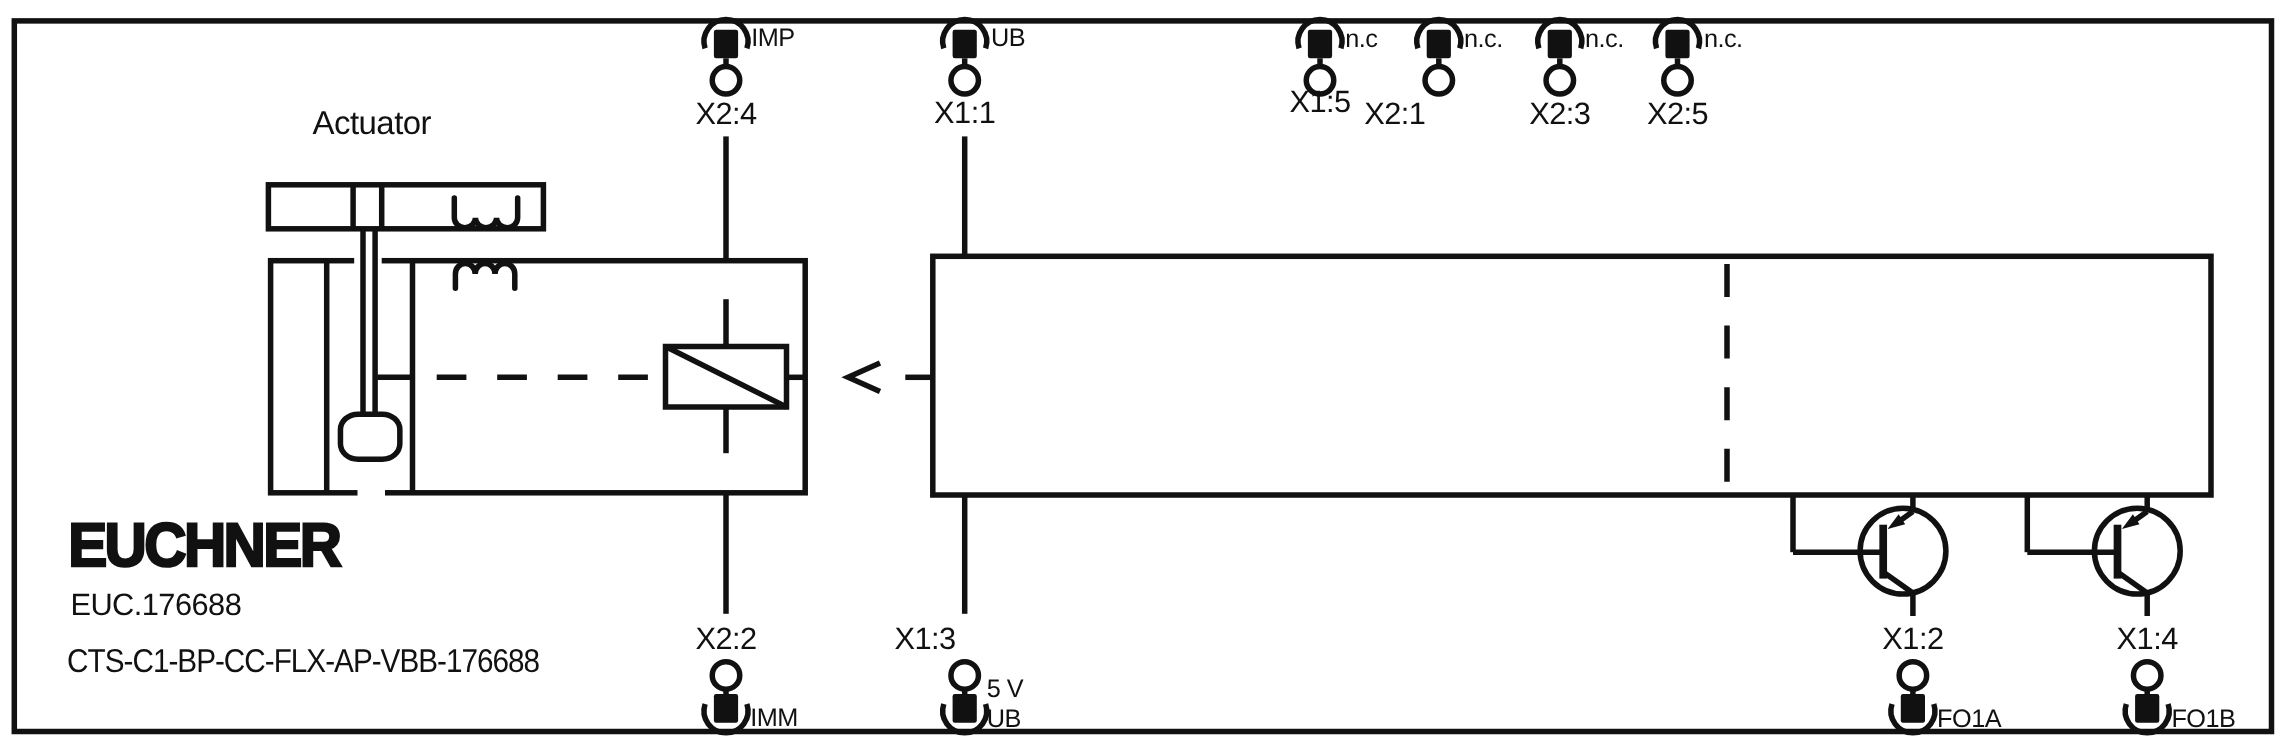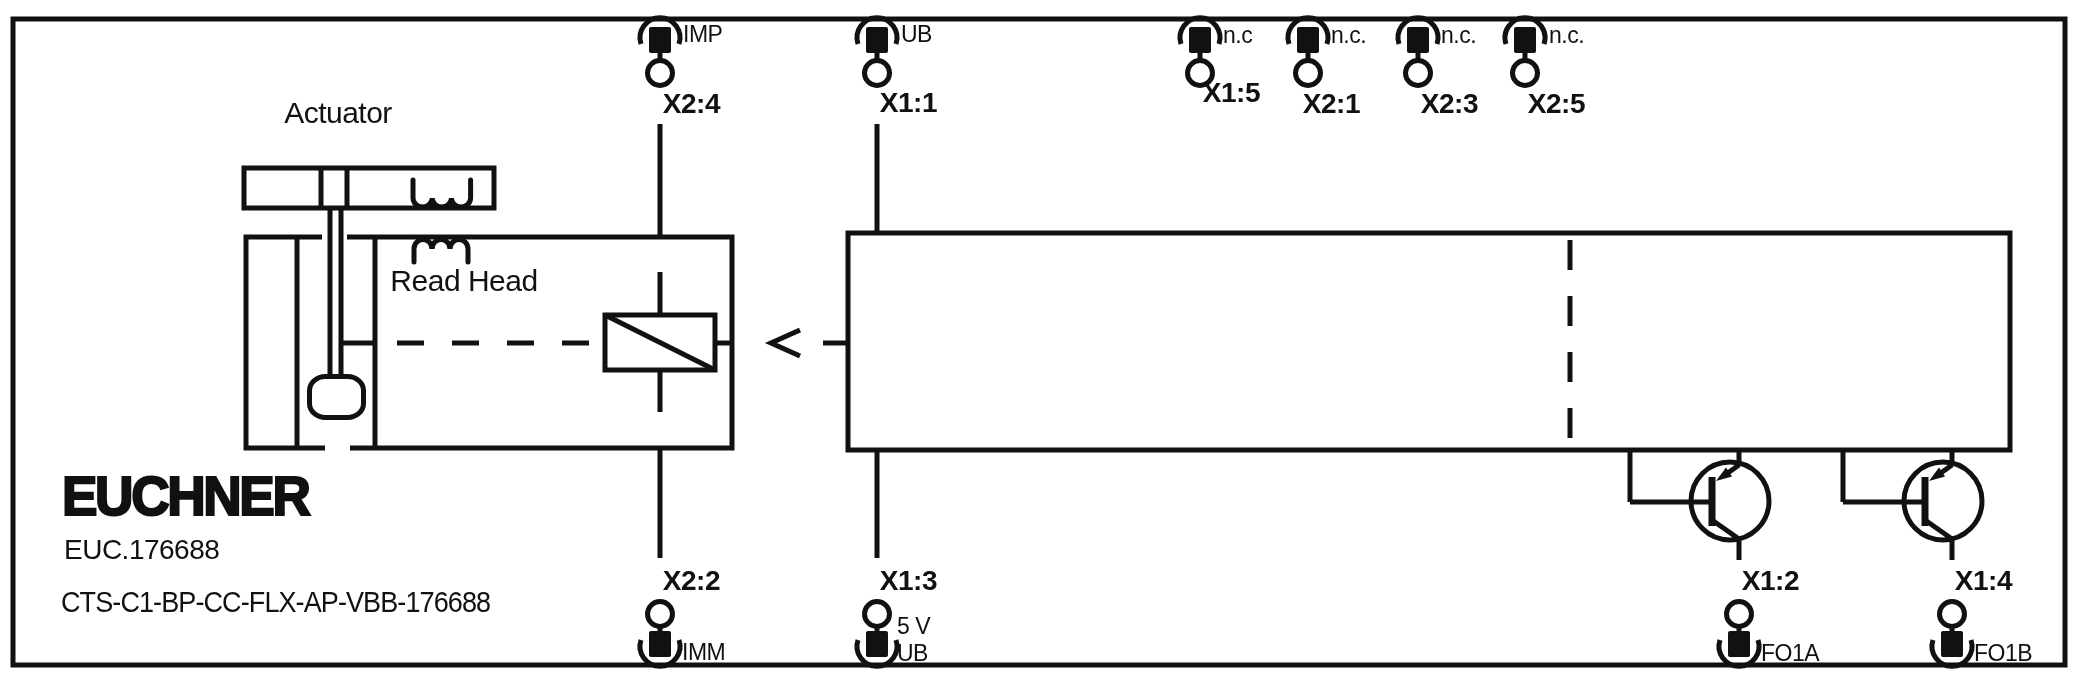--- a/index.html
+++ b/index.html
@@ -6,21 +6,21 @@
   #stage{
     position:relative;
     width:2082px;height:681px;
     background:#fff;
     font-family:"Liberation Sans","DejaVu Sans",sans-serif;
     color:#111;
     overflow:hidden;
   }
   #lineart{position:absolute;left:0;top:0;width:2082px;height:681px;}
   .lbl{position:absolute;white-space:nowrap;color:#111;letter-spacing:-0.5px;line-height:1.1;}
-  .ctr{width:120px;text-align:right;font-weight:bold;}
+  .ctr{width:120px;text-align:center;}
   .tid{font-size:28px;}
   .sig{font-size:23px;text-align:center;}
   .big{font-size:30px;}
   .wide{width:260px;text-align:center;}
   .logo{
     font-size:56px;font-weight:900;letter-spacing:-2.5px;
     -webkit-text-stroke:2.2px #111;
     transform:scaleX(0.95);transform-origin:left top;
   }
   .pid{font-size:28px;letter-spacing:-0.5px;}
@@ -165,42 +165,41 @@
     </g>
     <g>
       <circle cx="1952" cy="614" r="12.5" fill="#fff"></circle>
         <line x1="1952" y1="626.5" x2="1952" y2="632"></line>
         <rect x="1941" y="631" width="22" height="26" rx="2" fill="#111" stroke="none"></rect>
         <path d="M1933 640 A20 20 0 1 0 1971 640"></path>
     </g>
   </svg>
 
   <div class="lbl big wide" style="left:208px;top:96px">Actuator</div>
-  <div class="lbl big wide" style="left:334px;top:264px">Read Head</div>
 
   <div class="lbl logo" style="left:62px;top:465px">EUCHNER</div>
   <div class="lbl pid" style="left:64px;top:535px">EUC.176688</div>
   <div class="lbl pn" style="left:61px;top:585px">CTS-C1-BP-CC-FLX-AP-VBB-176688</div>
 
   <div class="lbl tid ctr" style="left:600px;top:89px">X2:4</div>
   <div class="lbl tid ctr" style="left:817px;top:88px">X1:1</div>
   <div class="lbl tid ctr" style="left:1140px;top:78px">X1:5</div>
-  <div class="lbl tid ctr" style="left:1240px;top:89px">X2:1</div>
+  <div class="lbl tid ctr" style="left:1208px;top:89px">X2:1</div>
   <div class="lbl tid ctr" style="left:1358px;top:89px">X2:3</div>
   <div class="lbl tid ctr" style="left:1465px;top:89px">X2:5</div>
 
   <div class="lbl sig" style="left:683px;top:22px">IMP</div>
   <div class="lbl sig" style="left:901px;top:22px">UB</div>
   <div class="lbl sig" style="left:1223px;top:23px">n.c</div>
   <div class="lbl sig" style="left:1331px;top:23px">n.c.</div>
   <div class="lbl sig" style="left:1441px;top:23px">n.c.</div>
   <div class="lbl sig" style="left:1549px;top:23px">n.c.</div>
 
   <div class="lbl tid ctr" style="left:600px;top:566px">X2:2</div>
-  <div class="lbl tid ctr" style="left:817px;top:566px">X1:3</div>
+  <div class="lbl tid ctr" style="left:781px;top:566px">X1:3</div>
   <div class="lbl tid ctr" style="left:1679px;top:566px">X1:2</div>
   <div class="lbl tid ctr" style="left:1892px;top:566px">X1:4</div>
 
   <div class="lbl sig" style="left:682px;top:640px">IMM</div>
   <div class="lbl sig" style="left:897px;top:614px">5 V</div>
   <div class="lbl sig" style="left:897px;top:641px">UB</div>
   <div class="lbl sig" style="left:1761px;top:641px">FO1A</div>
   <div class="lbl sig" style="left:1974px;top:641px">FO1B</div>
 
 </div>

